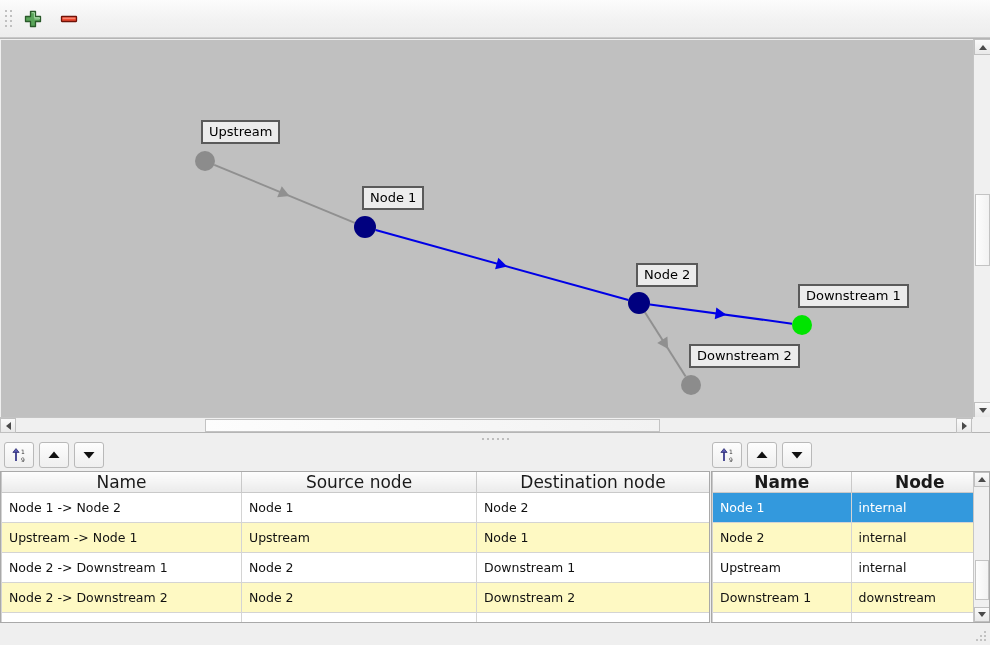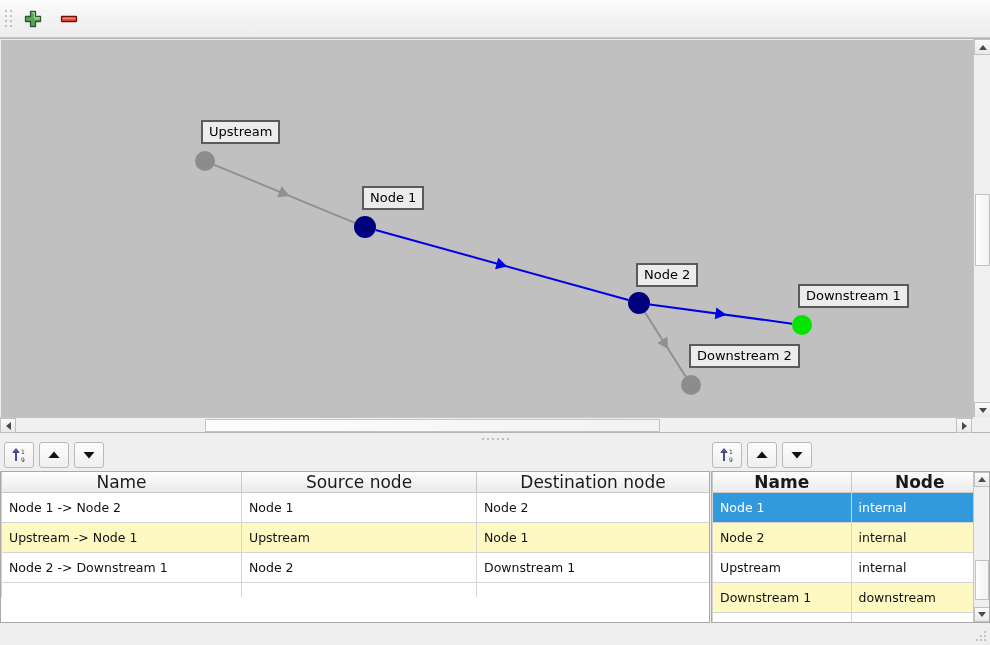--- a/index.html
+++ b/index.html
@@ -343,20 +343,25 @@
           <tr class="alt">
             <td>Upstream -&gt; Node 1</td>
             <td>Upstream</td>
             <td>Node 1</td>
           </tr>
           <tr>
             <td>Node 2 -&gt; Downstream 1</td>
             <td>Node 2</td>
             <td>Downstream 1</td>
           </tr>
+          <tr class="alt">
+            <td>Node 2 -&gt; Downstream 2</td>
+            <td>Node 2</td>
+            <td>Downstream 2</td>
+          </tr>
           <tr class="empty">
             <td></td>
             <td></td>
             <td></td>
           </tr>
         </tbody>
     </table>
   </div>
 
   <div class="panel-toolbar" id="nodes-toolbar" style="left:712px;top:0;">

